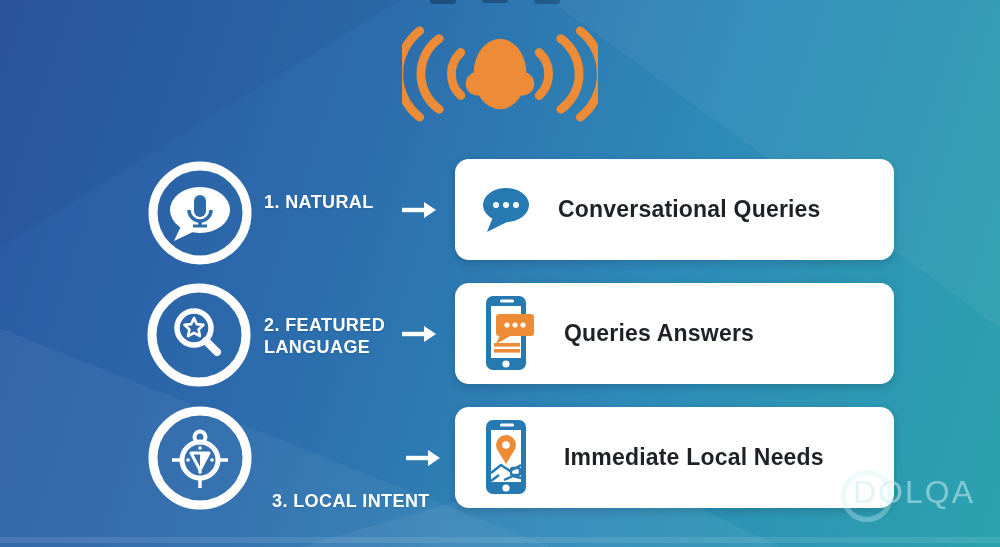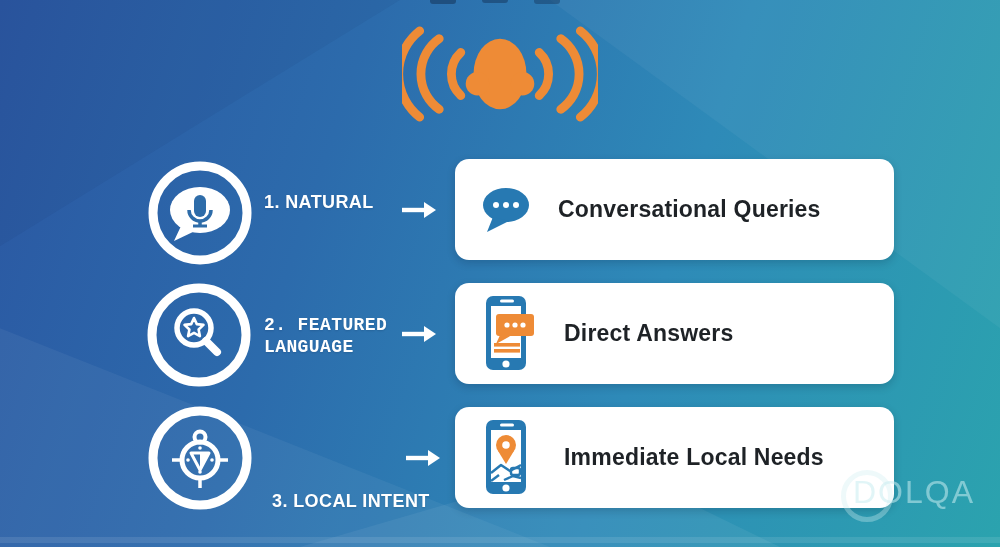--- a/index.html
+++ b/index.html
@@ -109,21 +109,21 @@
   </div>
 
   <div class="ring-icon" style="left:146px;top:282px;">
     <svg width="106" height="106" viewBox="0 0 106 106">
       <circle cx="53" cy="53" r="47" fill="none" stroke="#ffffff" stroke-width="9"></circle>
       <circle cx="48" cy="46" r="17" fill="none" stroke="#ffffff" stroke-width="5.5"></circle>
       <path d="M48,36 L50.8,42.1 L57.5,42.9 L52.6,47.5 L53.9,54.1 L48,50.8 L42.1,54.1 L43.4,47.5 L38.5,42.9 L45.2,42.1 Z" fill="none" stroke="#ffffff" stroke-width="2.6" stroke-linejoin="round"></path>
       <line x1="60" y1="59" x2="71" y2="70" stroke="#ffffff" stroke-width="8" stroke-linecap="round"></line>
     </svg>
   </div>
-  <div class="row-label" style="left:264px;top:314px;font-family:Liberation Mono, monospace;"><span>2. FEATURED</span><br><span>LANGUAGE</span></div>
+  <div class="row-label" style="left:264px;top:314px;"><span>2. FEATURED</span><br><span>LANGUAGE</span></div>
   <div class="arrow" style="left:402px;top:326px;">
     <svg width="34" height="16" viewBox="0 0 34 16">
       <rect x="0" y="5.8" width="23" height="4.4" fill="#ffffff"></rect>
       <polygon points="22,0 34,8 22,16" fill="#ffffff"></polygon>
     </svg>
   </div>
   <div class="card" style="top:283px;">
     <div class="card-icon">
       <svg width="58" height="80" viewBox="0 0 58 80">
         <rect x="6" y="2" width="40" height="74" rx="7" fill="#2779B2"></rect>
@@ -132,21 +132,21 @@
         <circle cx="26" cy="70" r="3.6" fill="#ffffff"></circle>
         <rect x="16" y="20" width="38" height="22" rx="3" fill="#EE8B36"></rect>
         <polygon points="20,41 16,50 32,41" fill="#EE8B36"></polygon>
         <circle cx="27" cy="31" r="2.6" fill="#ffffff"></circle>
         <circle cx="35" cy="31" r="2.6" fill="#ffffff"></circle>
         <circle cx="43" cy="31" r="2.6" fill="#ffffff"></circle>
         <rect x="14" y="49" width="26" height="3.6" fill="#EE8B36"></rect>
         <rect x="14" y="55" width="26" height="3.6" fill="#EE8B36"></rect>
       </svg>
     </div>
-    <div class="card-text">Direct Answers</div>
+    <div class="card-text">Queries Answers</div>
   </div>
 
   <div class="ring-icon" style="left:147px;top:405px;">
     <svg width="106" height="106" viewBox="0 0 106 106">
       <circle cx="53" cy="53" r="47" fill="none" stroke="#ffffff" stroke-width="9"></circle>
       <circle cx="53" cy="55" r="18" fill="none" stroke="#ffffff" stroke-width="5"></circle>
       <circle cx="53" cy="32" r="5.5" fill="none" stroke="#ffffff" stroke-width="4"></circle>
       <line x1="25" y1="55" x2="33" y2="55" stroke="#ffffff" stroke-width="3.5"></line>
       <line x1="73" y1="55" x2="81" y2="55" stroke="#ffffff" stroke-width="3.5"></line>
       <line x1="53" y1="75" x2="53" y2="83" stroke="#ffffff" stroke-width="3.5"></line>

